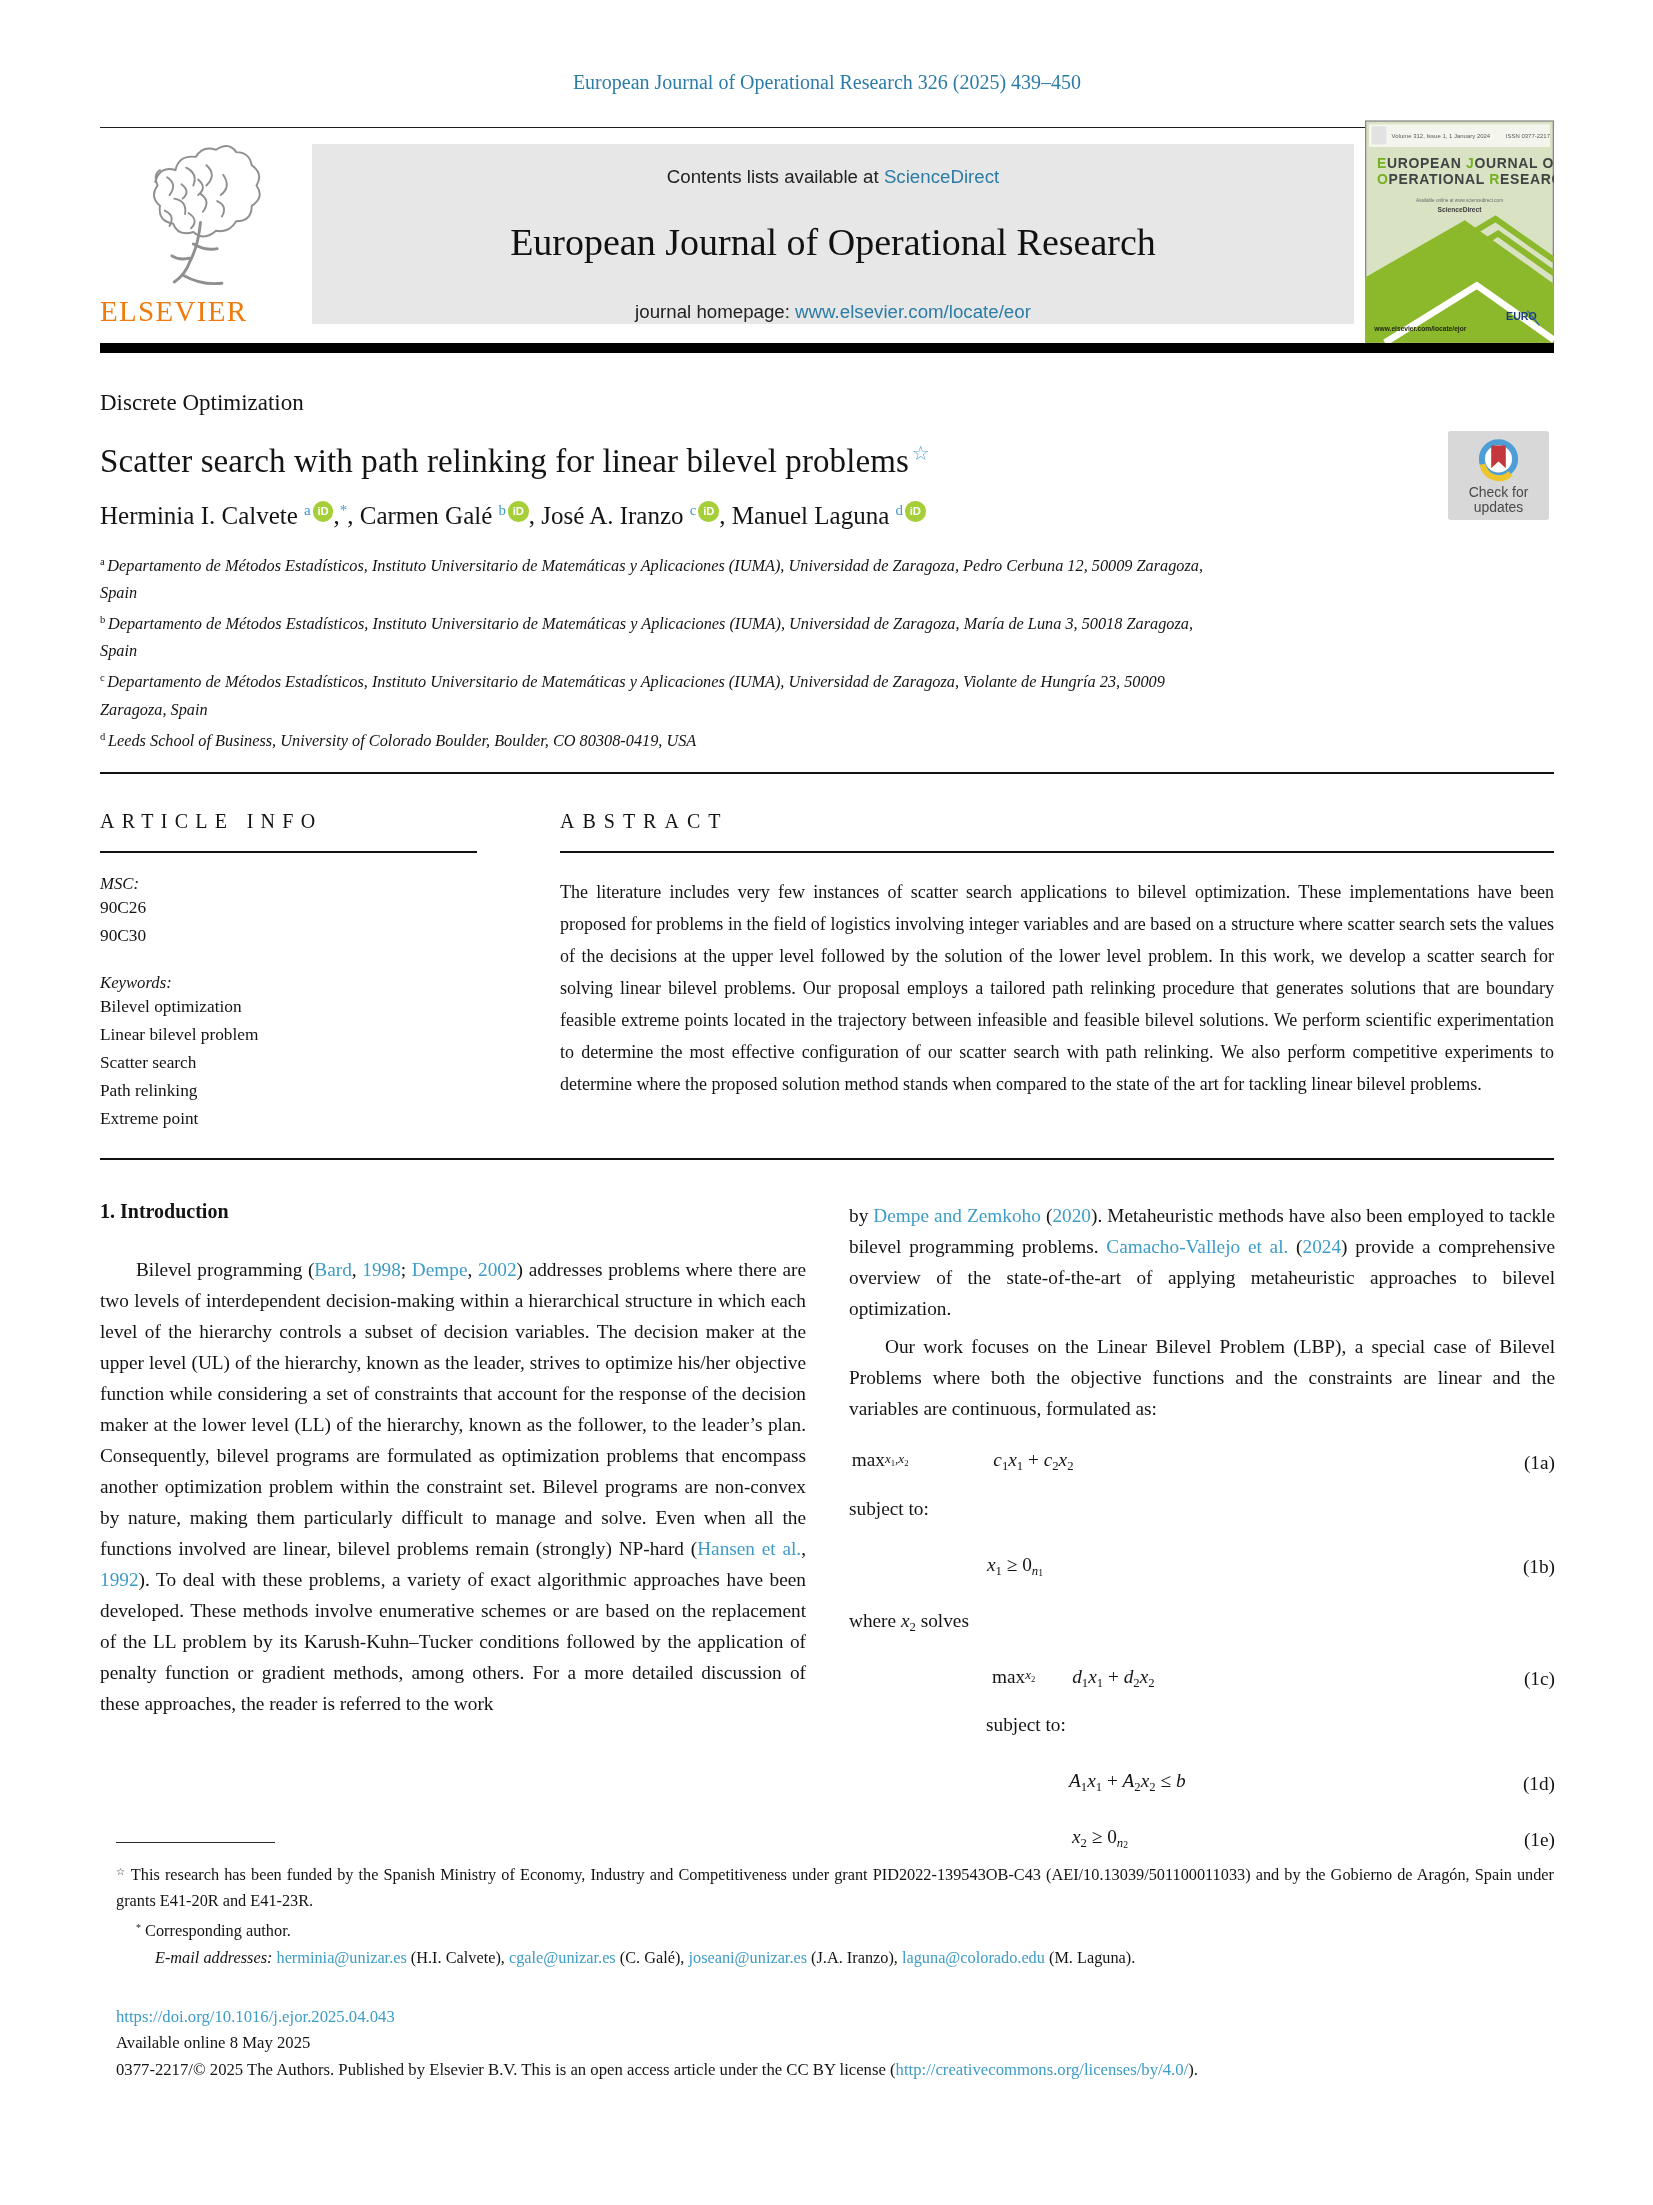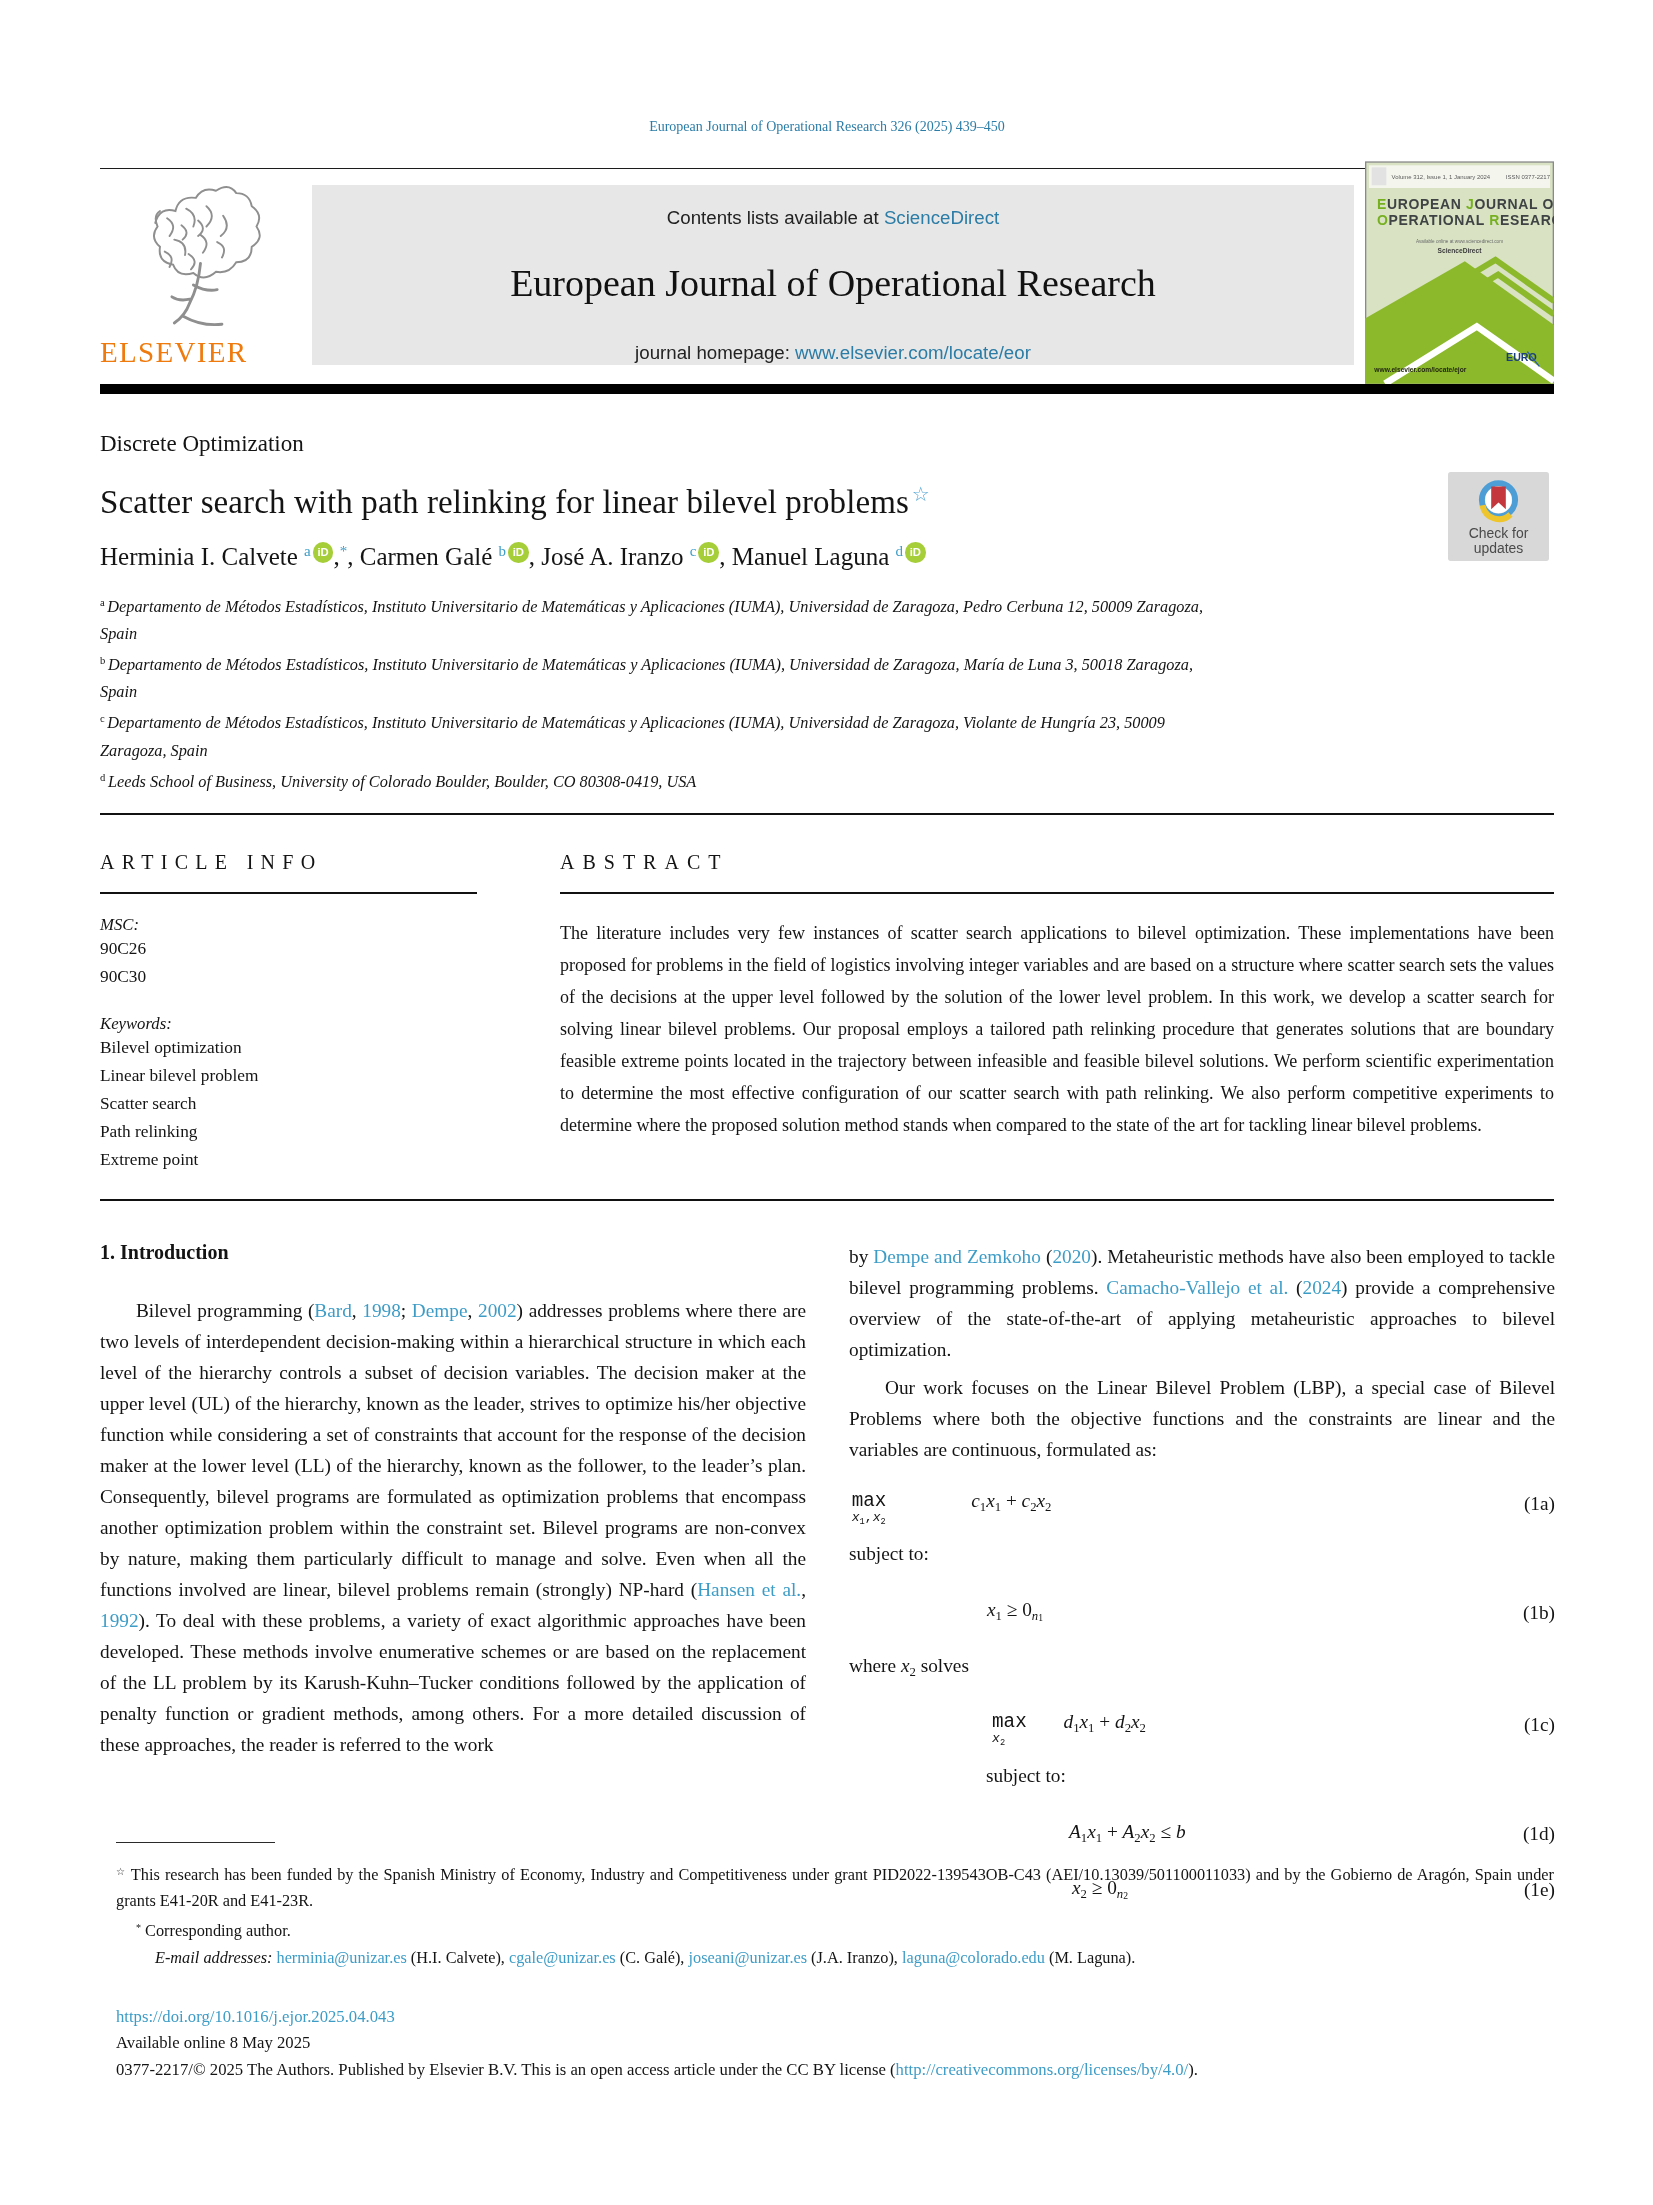--- a/index.html
+++ b/index.html
@@ -2,21 +2,21 @@
 <html style="font-size:10.7px"><head>
 <meta charset="utf-8">
 <style>
   html,body{margin:0;padding:0;background:#9b9b9b;}
   .page{position:relative;width:1654px;height:2205px;background:#ffffff;margin:0 auto;
         font-family:"Liberation Serif",serif;color:#141414;overflow:hidden;}
   .content{padding:0 100px;}
   .teal{color:#2b7ca6;}
   .sans{font-family:"Liberation Sans",sans-serif;}
 
-  .journal-ref{padding-top:119px;text-align:center;font-size:14px;color:#2b7ca6;}
+  .journal-ref{padding-top:71px;text-align:center;font-size:20px;color:#2b7ca6;}
   .top-rule{margin-top:33px;height:1.3px;background:#1c1c1c;}
 
   .header-row{position:relative;margin-top:14.7px;height:195px;}
   .logo-area{position:absolute;left:0;top:-4px;width:200px;height:200px;text-align:left;}
   .logo-tree{width:143px;height:155px;display:block;margin:0 auto;}
   .elsevier-word{font-size:29px;letter-spacing:1.3px;color:#ef7b0e;font-family:"Liberation Serif",serif;margin-top:1.3px;}
   .banner{position:absolute;left:212px;right:200px;top:1.3px;height:180px;background:#e7e7e7;text-align:center;}
   .banner-l1{margin-top:21.3px;font-size:18.7px;color:#222;}
   .banner-title{margin-top:32px;font-size:38px;color:#111;}
   .banner-l3{margin-top:37px;font-size:18.7px;color:#222;}
@@ -52,21 +52,21 @@
   .bcol{width:706px;flex:0 0 706px;}
   .bcol + .bcol{margin-left:43px;}
   .intro-head{font-size:20px;font-weight:bold;}
   .para{font-size:19.3px;line-height:31px;text-align:justify;}
   .indent{text-indent:36px;}
   .p-first{margin-top:31px;}
 
   .eqs{margin-top:12px;font-size:19.3px;}
   .eqrow{position:relative;margin-top:25px;min-height:31px;}
   .eqtag{position:absolute;right:0;top:2.7px;}
-  .maxstack{display:inline-flex;flex-direction:column;align-items:flex-start;vertical-align:top;font-family:Liberation Mono, monospace;}
+  .maxstack{display:inline-flex;flex-direction:row;align-items:center;vertical-align:top;}
   .maxstack .under{font-size:68%;margin-top:-2.7px;}
   .sub1{font-size:66%;vertical-align:-0.3em;}
   .sub2{font-size:50%;vertical-align:-0.55em;}
   .supx{font-size:62%;vertical-align:0.45em;}
   .lnk{color:#3d9cc6;}
   .plain-label{font-size:19.3px;}
 
   .footer{position:absolute;left:116px;right:100px;bottom:125px;}
   .fn-rule{width:159px;height:1.3px;background:#2a2a2a;}
   .fn{font-size:16.3px;line-height:27px;}

